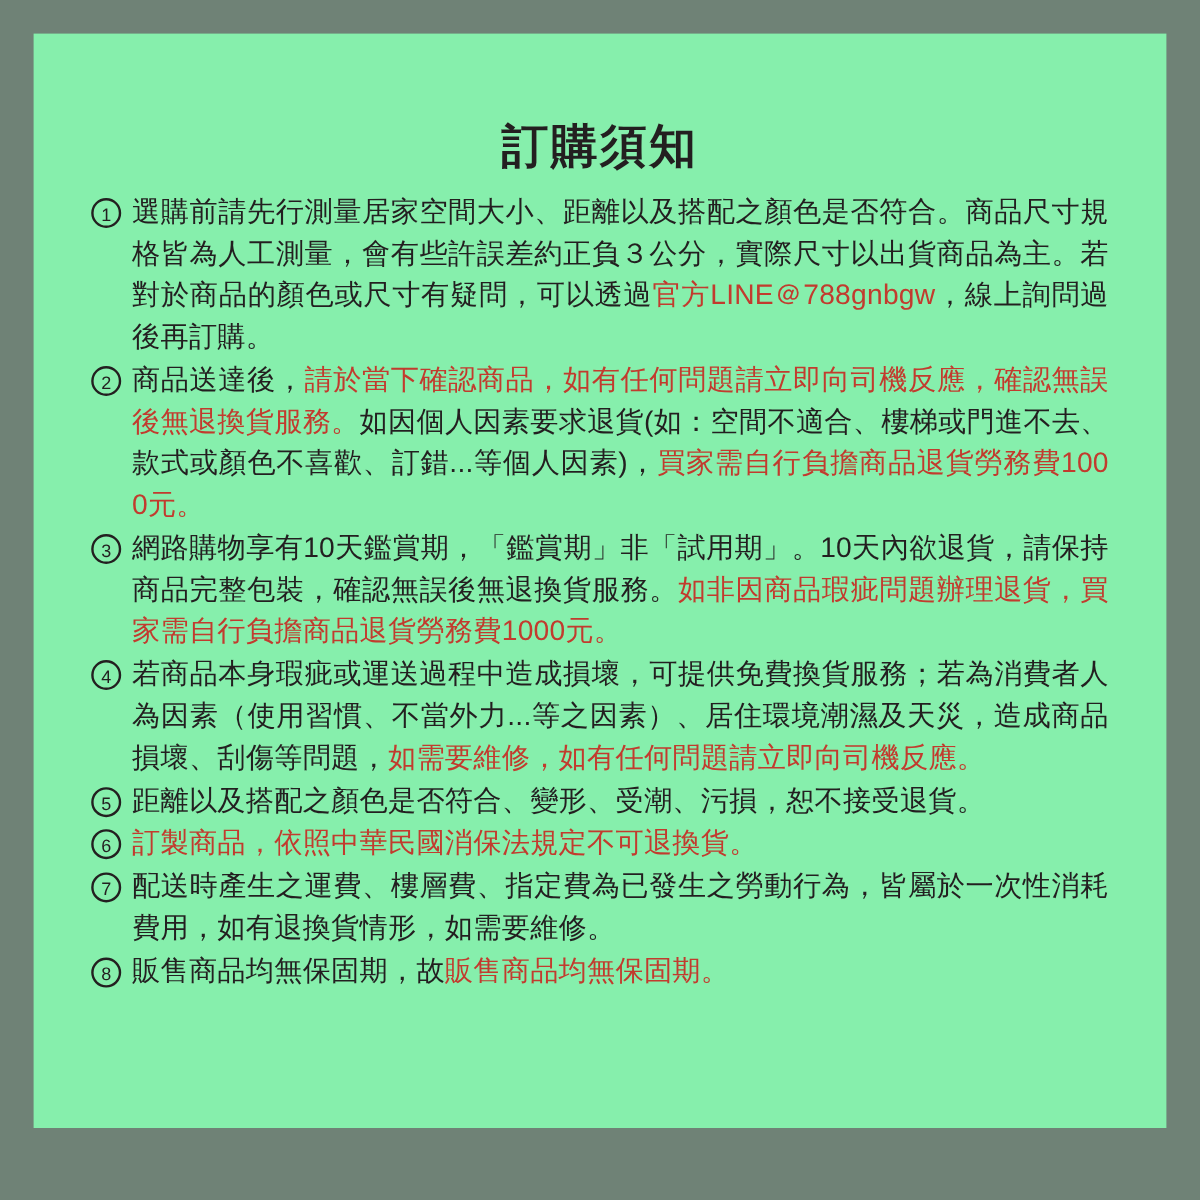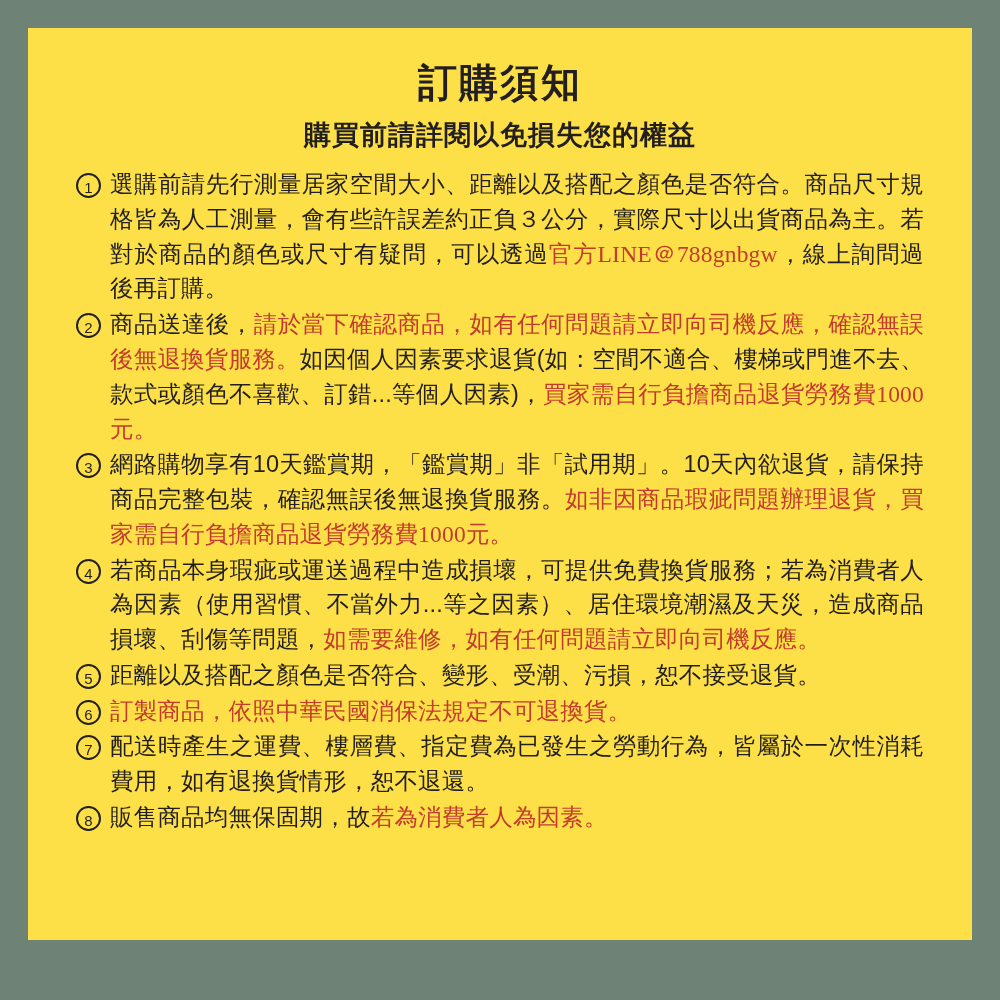--- a/index.html
+++ b/index.html
@@ -17,23 +17,23 @@
     width: 1000px;
     height: 1000px;
     background: #6f8276;
     box-sizing: border-box;
     padding: 28px 28px 60px 28px;
   }
   .card {
     position: relative;
     width: 100%;
     height: 912px;
-    background: #fde047;
+    background: #86efac;
     box-sizing: border-box;
-    padding: 32px 48px 20px 48px;
+    padding: 72px 48px 20px 48px;
   }
   .title {
     text-align: center;
     font-size: 39px;
     font-weight: bold;
     color: #231f20;
     letter-spacing: 2px;
     line-height: 1.2;
     margin: 0 0 12px 0;
   }
@@ -75,30 +75,28 @@
     flex: 1 1 auto;
     font-size: 23.5px;
     line-height: 1.48;
     color: #231f20;
     letter-spacing: 0.2px;
     text-align: justify;
     word-break: break-all;
   }
   .red {
     color: #c23b2e;
-    font-family: Liberation Serif, serif;
   }
 </style>
 </head>
 <body>
 
 <div class="poster">
   <div class="card">
     <h1 class="title">訂購須知</h1>
-    <h2 class="subtitle">購買前請詳閱以免損失您的權益</h2>
     <ul class="items" id="notice-list">
         <li class="item">
           <span class="num">1</span>
           <span class="text"><span>選購前請先行測量居家空間大小、距離以及搭配之顏色是否符合。商品尺寸規格皆為人工測量，會有些許誤差約正負３公分，實際尺寸以出貨商品為主。若對於商品的顏色或尺寸有疑問，可以透過</span><span class="red">官方LINE＠788gnbgw</span><span>，線上詢問過後再訂購。</span></span>
         </li>
         <li class="item">
           <span class="num">2</span>
           <span class="text"><span>商品送達後，</span><span class="red">請於當下確認商品，如有任何問題請立即向司機反應，確認無誤後無退換貨服務。</span><span>如因個人因素要求退貨(如：空間不適合、樓梯或門進不去、款式或顏色不喜歡、訂錯...等個人因素)，</span><span class="red">買家需自行負擔商品退貨勞務費1000元。</span></span>
         </li>
         <li class="item">
@@ -112,21 +110,21 @@
         <li class="item">
           <span class="num">5</span>
           <span class="text"><span>距離以及搭配之顏色是否符合、變形、受潮、污損，恕不接受退貨。</span></span>
         </li>
         <li class="item">
           <span class="num">6</span>
           <span class="text"><span class="red">訂製商品，依照中華民國消保法規定不可退換貨。</span></span>
         </li>
         <li class="item">
           <span class="num">7</span>
-          <span class="text"><span>配送時產生之運費、樓層費、指定費為已發生之勞動行為，皆屬於一次性消耗費用，如有退換貨情形，恕不退還。</span></span>
+          <span class="text"><span>配送時產生之運費、樓層費、指定費為已發生之勞動行為，皆屬於一次性消耗費用，如有退換貨情形，如需要維修。</span></span>
         </li>
         <li class="item">
           <span class="num">8</span>
-          <span class="text"><span>販售商品均無保固期，故</span><span class="red">若為消費者人為因素。</span></span>
+          <span class="text"><span>販售商品均無保固期，故</span><span class="red">販售商品均無保固期。</span></span>
         </li>
       </ul>
   </div>
 </div>
 
 </body></html>

